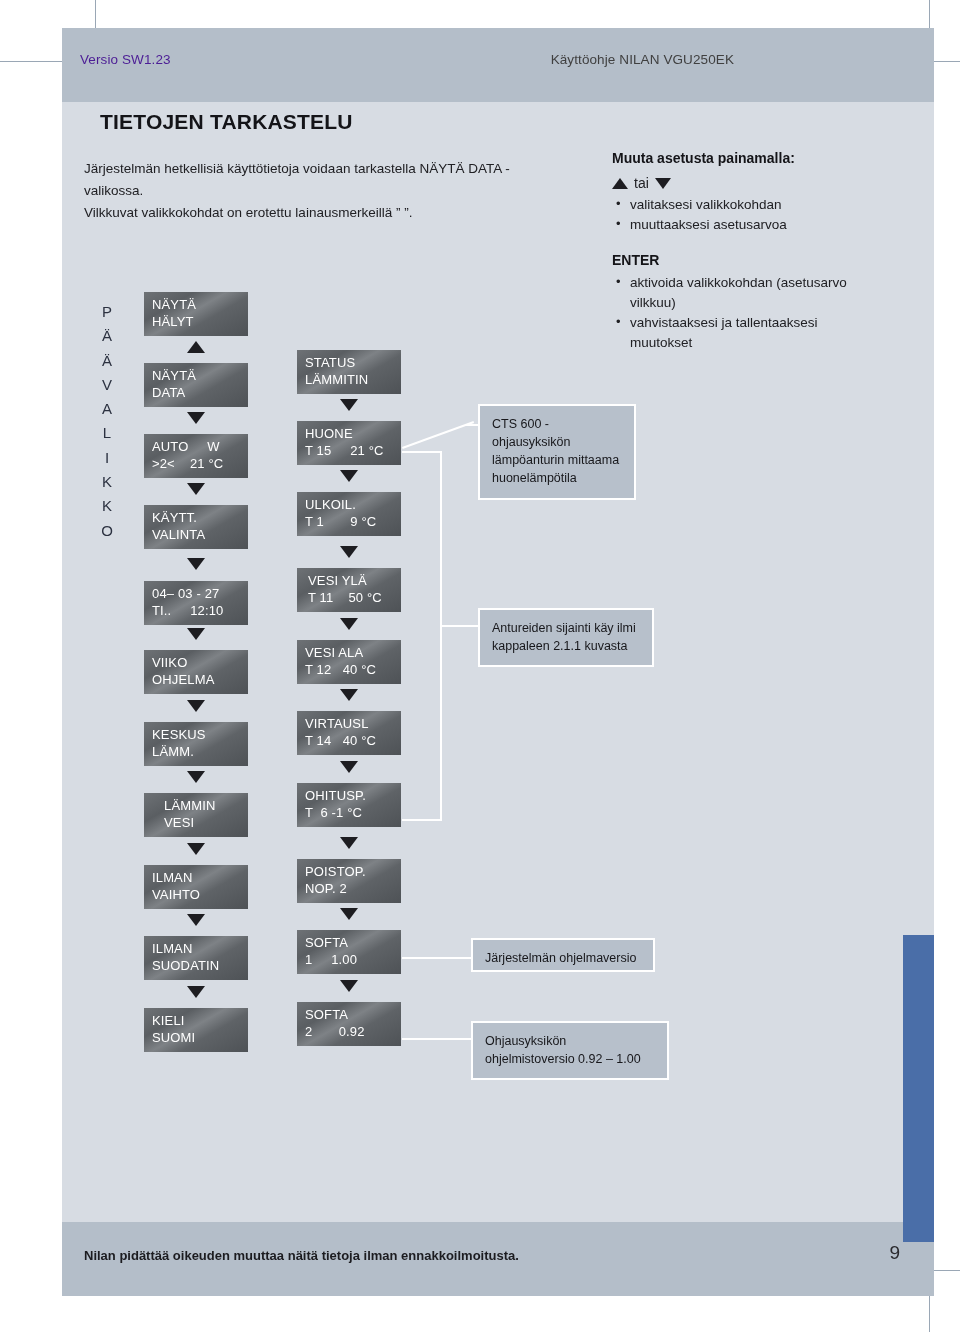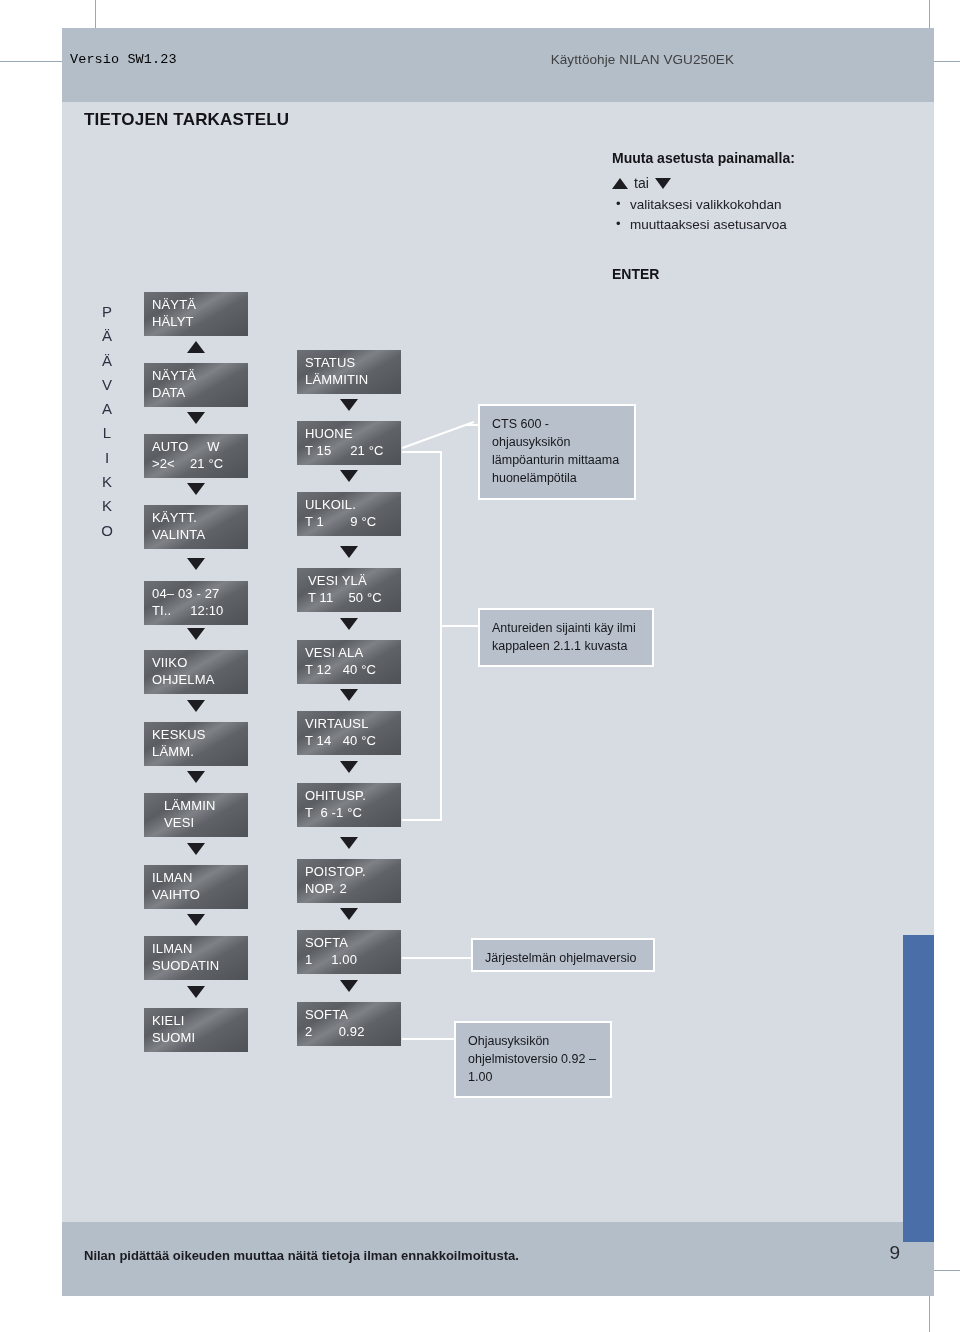--- a/index.html
+++ b/index.html
@@ -27,22 +27,22 @@
   }
 
   
   .header {
     position: absolute;
     left: 0; top: 0;
     width: 872px; height: 74px;
     background: #b4bec9;
   }
   .header-left {
-    position: absolute; left: 8px; top: 24px;
-    font-size: 13.5px; color: #000000; letter-spacing: .1px; font-family: Liberation Mono, monospace;
+    position: absolute; left: 18px; top: 24px;
+    font-size: 13.5px; color: #4c1d95; letter-spacing: .1px;
   }
   .header-right {
     position: absolute; right: 200px; top: 24px;
     font-size: 13.5px; color: #404040; letter-spacing: .1px;
   }
 
   
   .footer {
     position: absolute;
     left: 0; bottom: 0;
@@ -61,22 +61,22 @@
   
   .blue-tab {
     position: absolute;
     right: 0; top: 907px;
     width: 31px; height: 307px;
     background: #4a6ea8;
   }
 
   
   .section-title {
-    position: absolute; left: 84px; top: 110px;
-    font-size: 17px; font-weight: bold; color: #141418;
+    position: absolute; left: 100px; top: 110px;
+    font-size: 21px; font-weight: bold; color: #141418;
     letter-spacing: .2px;
   }
   .intro {
     position: absolute; left: 84px; top: 158px;
     width: 480px;
     font-size: 13.5px; color: #202024; line-height: 1.62;
   }
 
   .right-col {
     position: absolute; left: 612px; top: 150px;
@@ -108,21 +108,21 @@
   ul.bul li {
     font-size: 13.5px; color: #202024; line-height: 1.5;
     padding-left: 14px; position: relative;
   }
   ul.bul li:before {
     content: "\2022"; position: absolute; left: 0; top: -1px;
     font-size: 13px; color: #202024;
   }
   .enter-head {
     font-size: 14px; font-weight: bold; color: #141418;
-    margin: 30px 0 5px 0;
+    margin: 16px 0 5px 0;
   }
 
   
   .vert-label {
     position: absolute; left: 96px; top: 300px;
     width: 22px;
     font-size: 15px; color: #2b3140; line-height: 1.62;
     text-align: center;
   }
   .vert-label span { display: block; }
@@ -194,33 +194,39 @@
 
     <div class="footer">
       <div class="footer-note">Nilan pidättää oikeuden muuttaa näitä tietoja ilman ennakkoilmoitusta.</div>
       <div class="page-num">9</div>
     </div>
 
     <div class="blue-tab"></div>
   </div>
 
   <div class="section-title">TIETOJEN TARKASTELU</div>
+  <div class="intro" style="white-space:pre-line;">Järjestelmän hetkellisiä käyttötietoja voidaan tarkastella NÄYTÄ DATA -valikossa.
+Vilkkuvat valikkokohdat on erotettu lainausmerkeillä ” ”.</div>
 
   <div class="right-col">
     <h3>Muuta asetusta painamalla:</h3>
     <div class="arrow-row">
       <span class="tri-up"></span>
       <span>tai</span>
       <span class="tri-down"></span>
     </div>
     <ul class="bul">
       <li>valitaksesi valikkokohdan</li>
       <li>muuttaaksesi asetusarvoa</li>
     </ul>
     <div class="enter-head">ENTER</div>
+    <ul class="bul">
+      <li>aktivoida valikkokohdan (asetusarvo vilkkuu)</li>
+      <li>vahvistaaksesi ja tallentaaksesi muutokset</li>
+    </ul>
   </div>
 
   <div class="vert-label" id="vlabel">
       <span>P</span>
       <span>Ä</span>
       <span>Ä</span>
       <span>V</span>
       <span>A</span>
       <span>L</span>
       <span>I</span>
@@ -240,21 +246,21 @@
   <div class="conn" style="left:402px; top:957px; width:70px; height:2px;"></div>
 
   <div class="conn" style="left:402px; top:1038px; width:70px; height:2px;"></div>
 
   <div class="callout" style="left:478px; top:404px; width:158px;">CTS 600 -ohjausyksikön lämpöanturin mittaama huonelämpötila</div>
 
   <div class="callout" style="left:478px; top:608px; width:176px;">Antureiden sijainti käy ilmi kappaleen 2.1.1 kuvasta</div>
 
   <div class="callout" style="left:471px; top:938px; width:184px; height:34px; padding-top:9px;">Järjestelmän  ohjelmaversio</div>
 
-  <div class="callout" style="left:454px; top:1021px; width:158px;">Ohjausyksikön ohjelmistoversio 0.92 – 1.00</div>
+  <div class="callout" style="left:471px; top:1021px; width:198px;">Ohjausyksikön ohjelmistoversio 0.92 – 1.00</div>
 
 <div class="lcd" style="left: 144px; top: 292px;"><span>NÄYTÄ</span><span class="l2">HÄLYT</span></div>
     <div class="lcd" style="left: 144px; top: 363px;"><span>NÄYTÄ</span><span class="l2">DATA</span></div>
     <div class="lcd" style="left: 144px; top: 434px;"><span>AUTO     W</span><span class="l2">&gt;2&lt;    21 °C</span></div>
     <div class="lcd" style="left: 144px; top: 505px;"><span>KÄYTT.</span><span class="l2">VALINTA</span></div>
     <div class="lcd" style="left: 144px; top: 581px;"><span>04– 03 - 27</span><span class="l2">TI..     12:10</span></div>
     <div class="lcd" style="left: 144px; top: 650px;"><span>VIIKO</span><span class="l2">OHJELMA</span></div>
     <div class="lcd" style="left: 144px; top: 722px;"><span>KESKUS</span><span class="l2">LÄMM.</span></div>
     <div class="lcd" style="left: 144px; top: 793px; padding-left: 20px;"><span>LÄMMIN</span><span class="l2">VESI</span></div>
     <div class="lcd" style="left: 144px; top: 865px;"><span>ILMAN</span><span class="l2">VAIHTO</span></div>

